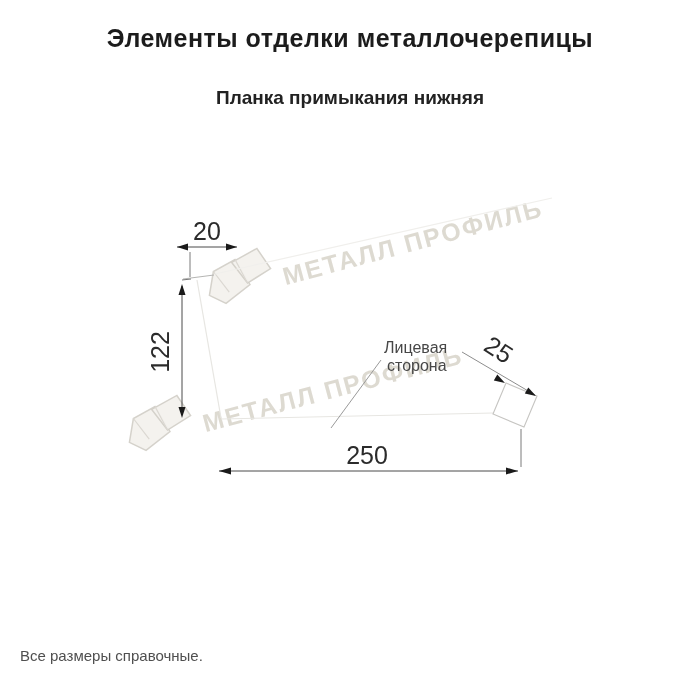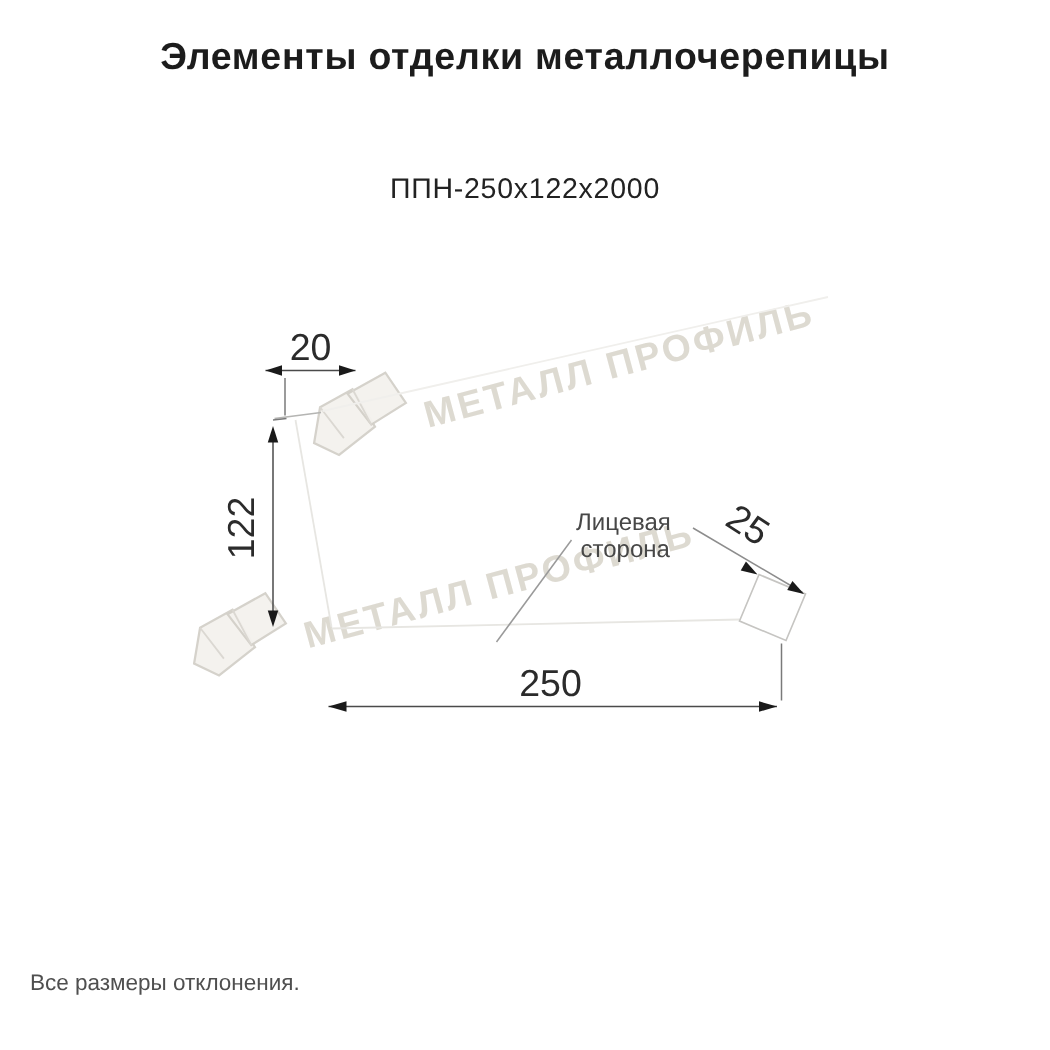--- a/index.html
+++ b/index.html
@@ -73,21 +73,21 @@
   .end-square { stroke: #c6c5c2; stroke-width: 1.1; fill: #ffffff; }
   .leader { stroke: #9a9a9a; stroke-width: 1; fill: none; }
   .logo-shape { stroke: #d3d0c9; stroke-width: 1.5; fill: #f4f2ee; opacity: 0.95; }
 </style>
 </head>
 <body>
 
 <div class="stage">
 
   <div class="title">Элементы отделки металлочерепицы</div>
-  <div class="model">ППН-250х122х2000</div>
+  <div class="subtitle">Планка примыкания нижняя</div>
 
   <svg class="diagram-svg" viewBox="0 0 700 700" xmlns="http://www.w3.org/2000/svg">
 
     <g transform="translate(212,305) rotate(-15)">
       <g transform="translate(0,-34)">
         <path class="logo-shape" d="M 0,24 L 10,2 L 34,-4 L 42,24 L 14,36 Z"></path>
         <path class="logo-shape" d="M 30,-2 L 58,-9 L 66,14 L 40,22 Z"></path>
         <path d="M 10,2 L 20,26 M 34,-4 L 40,22" stroke="#dbd8d2" stroke-width="1.2" fill="none"></path>
       </g>
       <text class="wm-text" x="76" y="0" fill="#d8d4ca">МЕТАЛЛ ПРОФИЛЬ</text>
@@ -143,16 +143,16 @@
 
     <g>
       <line class="leader" x1="381" y1="360" x2="331" y2="428"></line>
       <text class="face-text" x="384" y="353">Лицевая</text>
       <text class="face-text" x="387" y="371">сторона</text>
     </g>
 
   </svg>
 
   <div class="footer">
-    <div>Все размеры отклонения.</div>
+    <div>Все размеры справочные.</div>
   </div>
 
 </div>
 
 </body></html>

